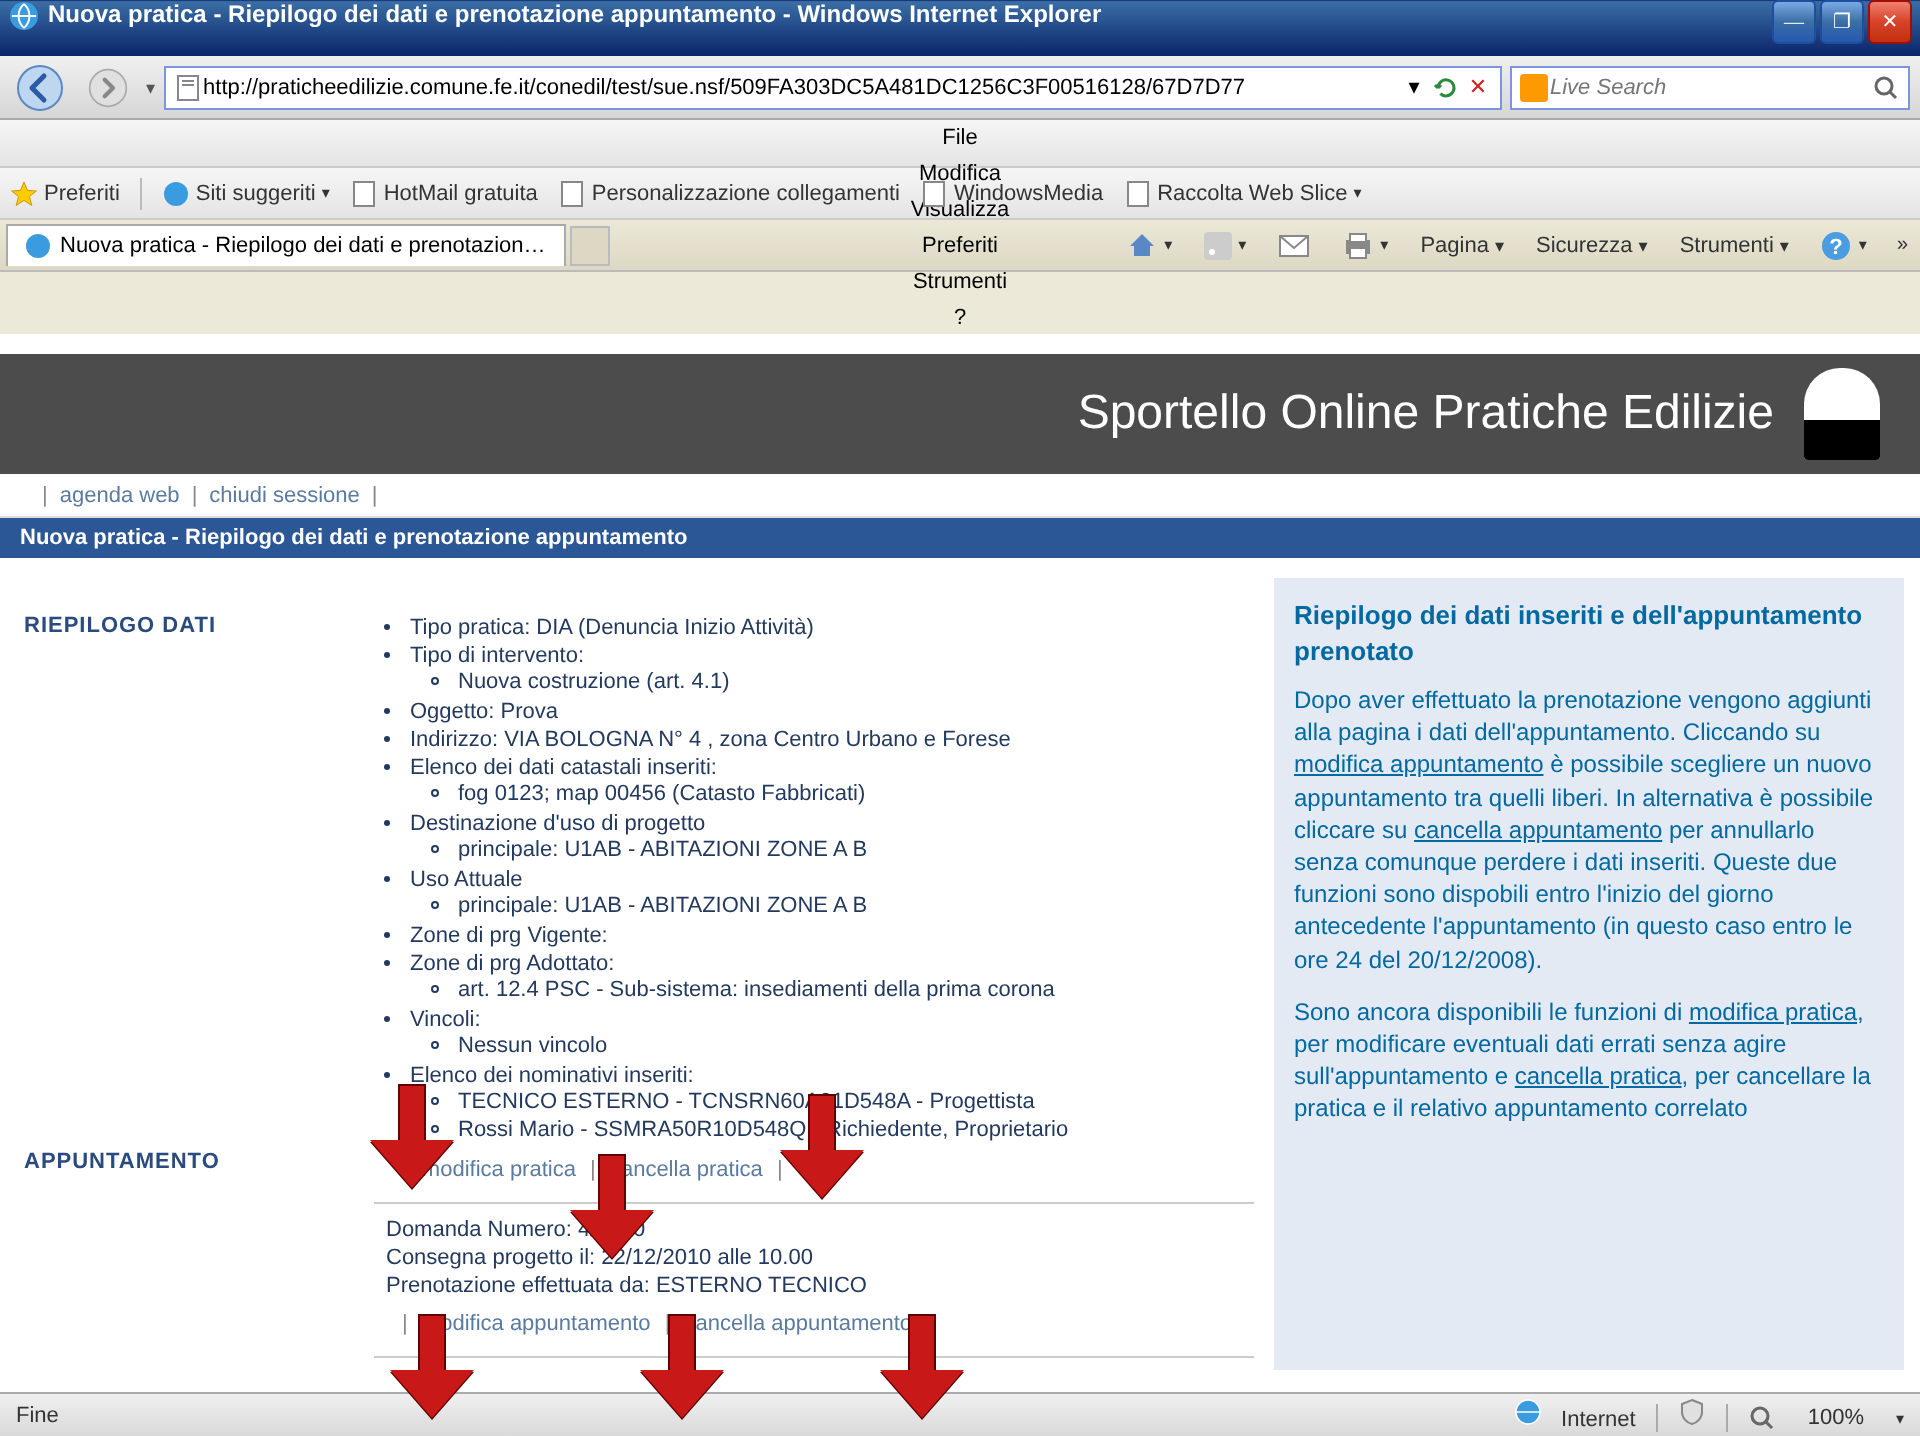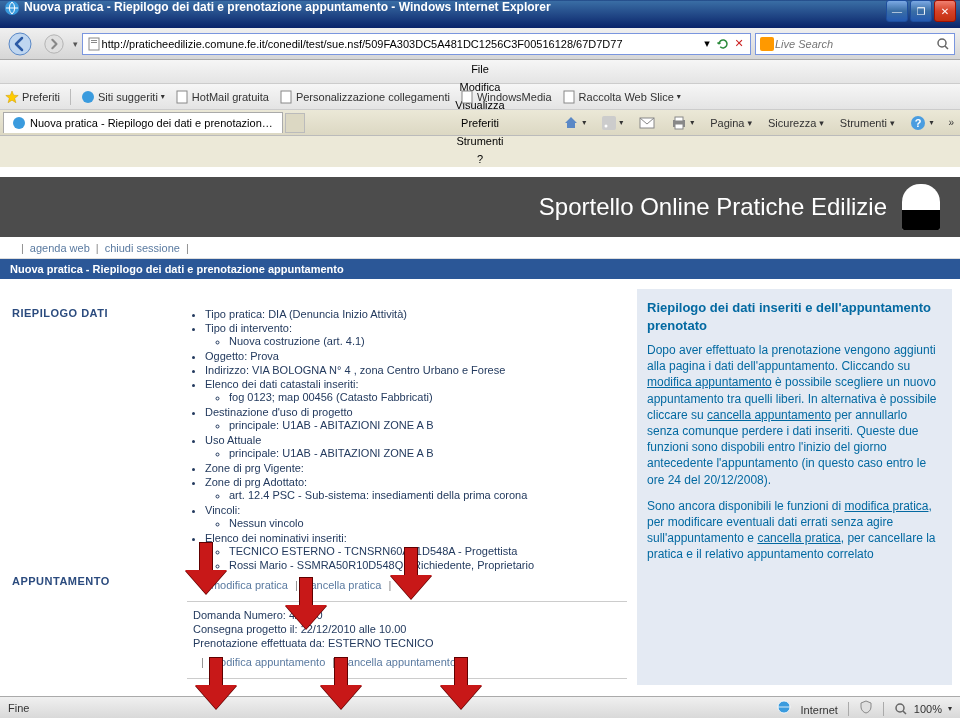--- a/index.html
+++ b/index.html
@@ -89,21 +89,21 @@
 .arrow { position:absolute; width:42px; height:54px; z-index:5; pointer-events:none; }
 .arrow .shaft { position:absolute; left:14px; top:0; width:14px; height:30px; background:#c81818; border:1px solid #600000; }
 .arrow .head { position:absolute; left:0; top:28px; width:0; height:0; border-left:21px solid transparent; border-right:21px solid transparent; border-top:24px solid #c81818; filter:drop-shadow(0 1px 0 #600000); }
 
 
 .status-bar { position:absolute; bottom:0; left:0; right:0; height:22px; background:linear-gradient(to bottom,#f0f0f0,#d9d9d9); border-top:1px solid #aaa; display:flex; align-items:center; padding:0 8px; font-size:11px; color:#333; }
 .status-left { flex:none; width:60px; }
 .status-mid { flex:1; }
 .status-right { display:flex; align-items:flex-end; gap:10px; }
 .status-sep { width:1px; height:14px; background:#aaa; }
-.zoom-tick { display:flex; align-items:center; gap:6px; }
+.zoom-tick { display:flex; align-items:center; gap:16px; }
 </style>
 </head>
 <body>
 
 <div class="title-bar">
   <span class="title-bar-icon">
     <svg viewBox="0 0 16 16" width="16" height="16">
         <circle cx="8" cy="8" r="7" fill="#3a9bde"></circle>
         <path d="M2 8 h12 M8 2 a 8 8 0 0 1 0 12 M8 2 a 8 8 0 0 0 0 12" stroke="#fff" stroke-width="1" fill="none"></path>
       </svg>

